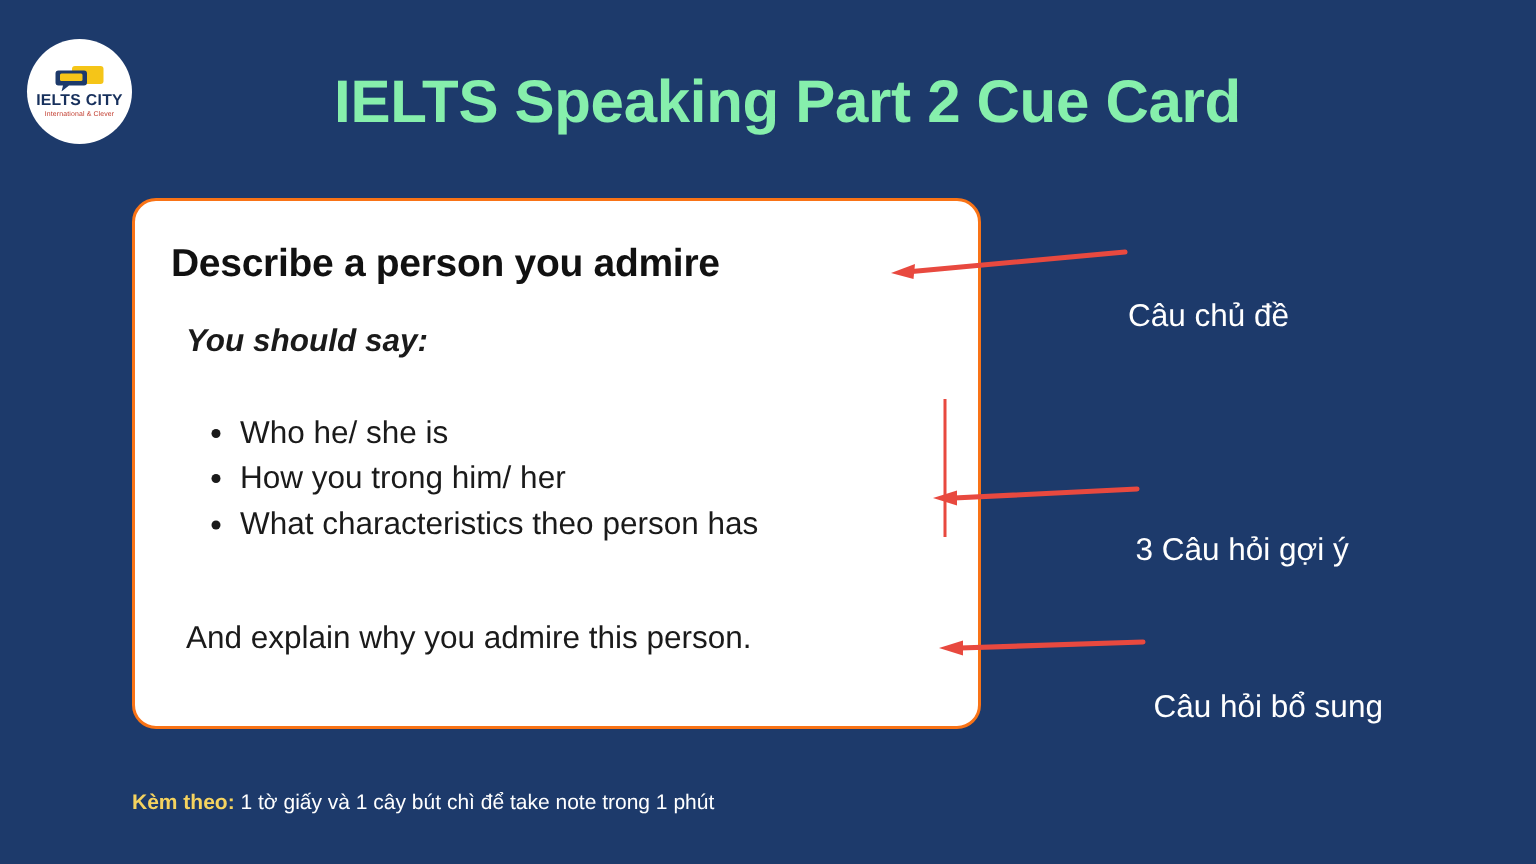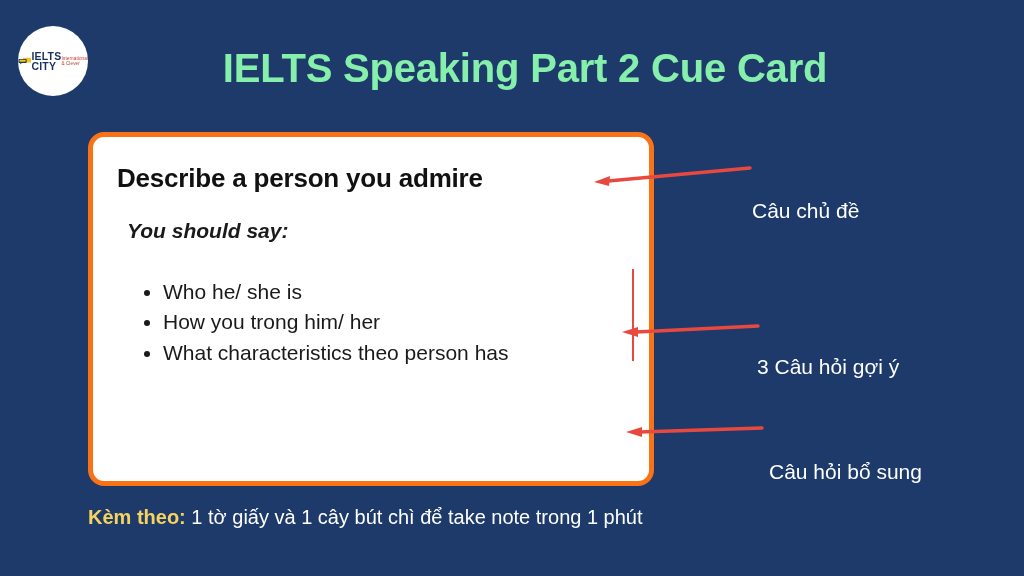--- a/index.html
+++ b/index.html
@@ -23,21 +23,21 @@
   
   #logo {
     position: absolute;
     left: 18px;
     top: 26px;
     width: 70px;
     height: 70px;
     border-radius: 50%;
     background: #FFFFFF;
     display: flex;
-    flex-direction: row;
+    flex-direction: column;
     align-items: center;
     justify-content: center;
     overflow: hidden;
   }
   #logo-mark {
     width: 34px;
     height: 18px;
     margin-bottom: 1px;
   }
   #logo-name {
@@ -70,21 +70,21 @@
   }
 
   
   #cue-card {
     position: absolute;
     left: 88px;
     top: 132px;
     width: 566px;
     height: 354px;
     background: #FFFFFF;
-    border: 5px solid #f97316;
+    border: 2px solid #f97316;
     border-radius: 16px;
     box-sizing: border-box;
   }
   #card-title {
     position: absolute;
     left: 24px;
     top: 26px;
     font-size: 26px;
     font-weight: bold;
     color: #111111;
@@ -149,22 +149,22 @@
     margin-top: 42px;
   }
   #label-topic  { left: 752px; top: 157px; }
   #label-prompts{ left: 757px; top: 313px; text-align: right; }
   #label-extra  { left: 769px; top: 418px; }
 
   
   #footer {
     position: absolute;
     left: 88px;
-    top: 506px;
-    font-size: 20px;
+    top: 526px;
+    font-size: 14px;
     color: #FFFFFF;
     white-space: nowrap;
     text-align: right;
   }
   #footer-strong {
     font-weight: bold;
     color: #F5D35F;
   }
 </style>
 </head>
@@ -185,20 +185,21 @@
   <div id="header-title">IELTS Speaking Part 2 Cue Card</div>
 
   <div id="cue-card">
     <div id="card-title">Describe a person you admire</div>
     <div id="card-subtitle">You should say:</div>
     <ul id="card-bullets">
       <li>Who he/ she is</li>
       <li>How you trong him/ her</li>
       <li>What characteristics theo person has</li>
     </ul>
+    <div id="card-closing">And explain why you admire this person.</div>
     <div id="bracket-line"></div>
   </div>
 
   <div class="arrow" style="left:592px; top:166px; width:160px;">
     <svg width="160" height="22" viewBox="0 0 160 22">
       <line x1="158" y1="2" x2="16" y2="15" stroke="#E8493F" stroke-width="3.4" stroke-linecap="round"></line>
       <path d="M2 16 L18 10 L17 20 Z" fill="#E8493F"></path>
     </svg>
   </div>
 

